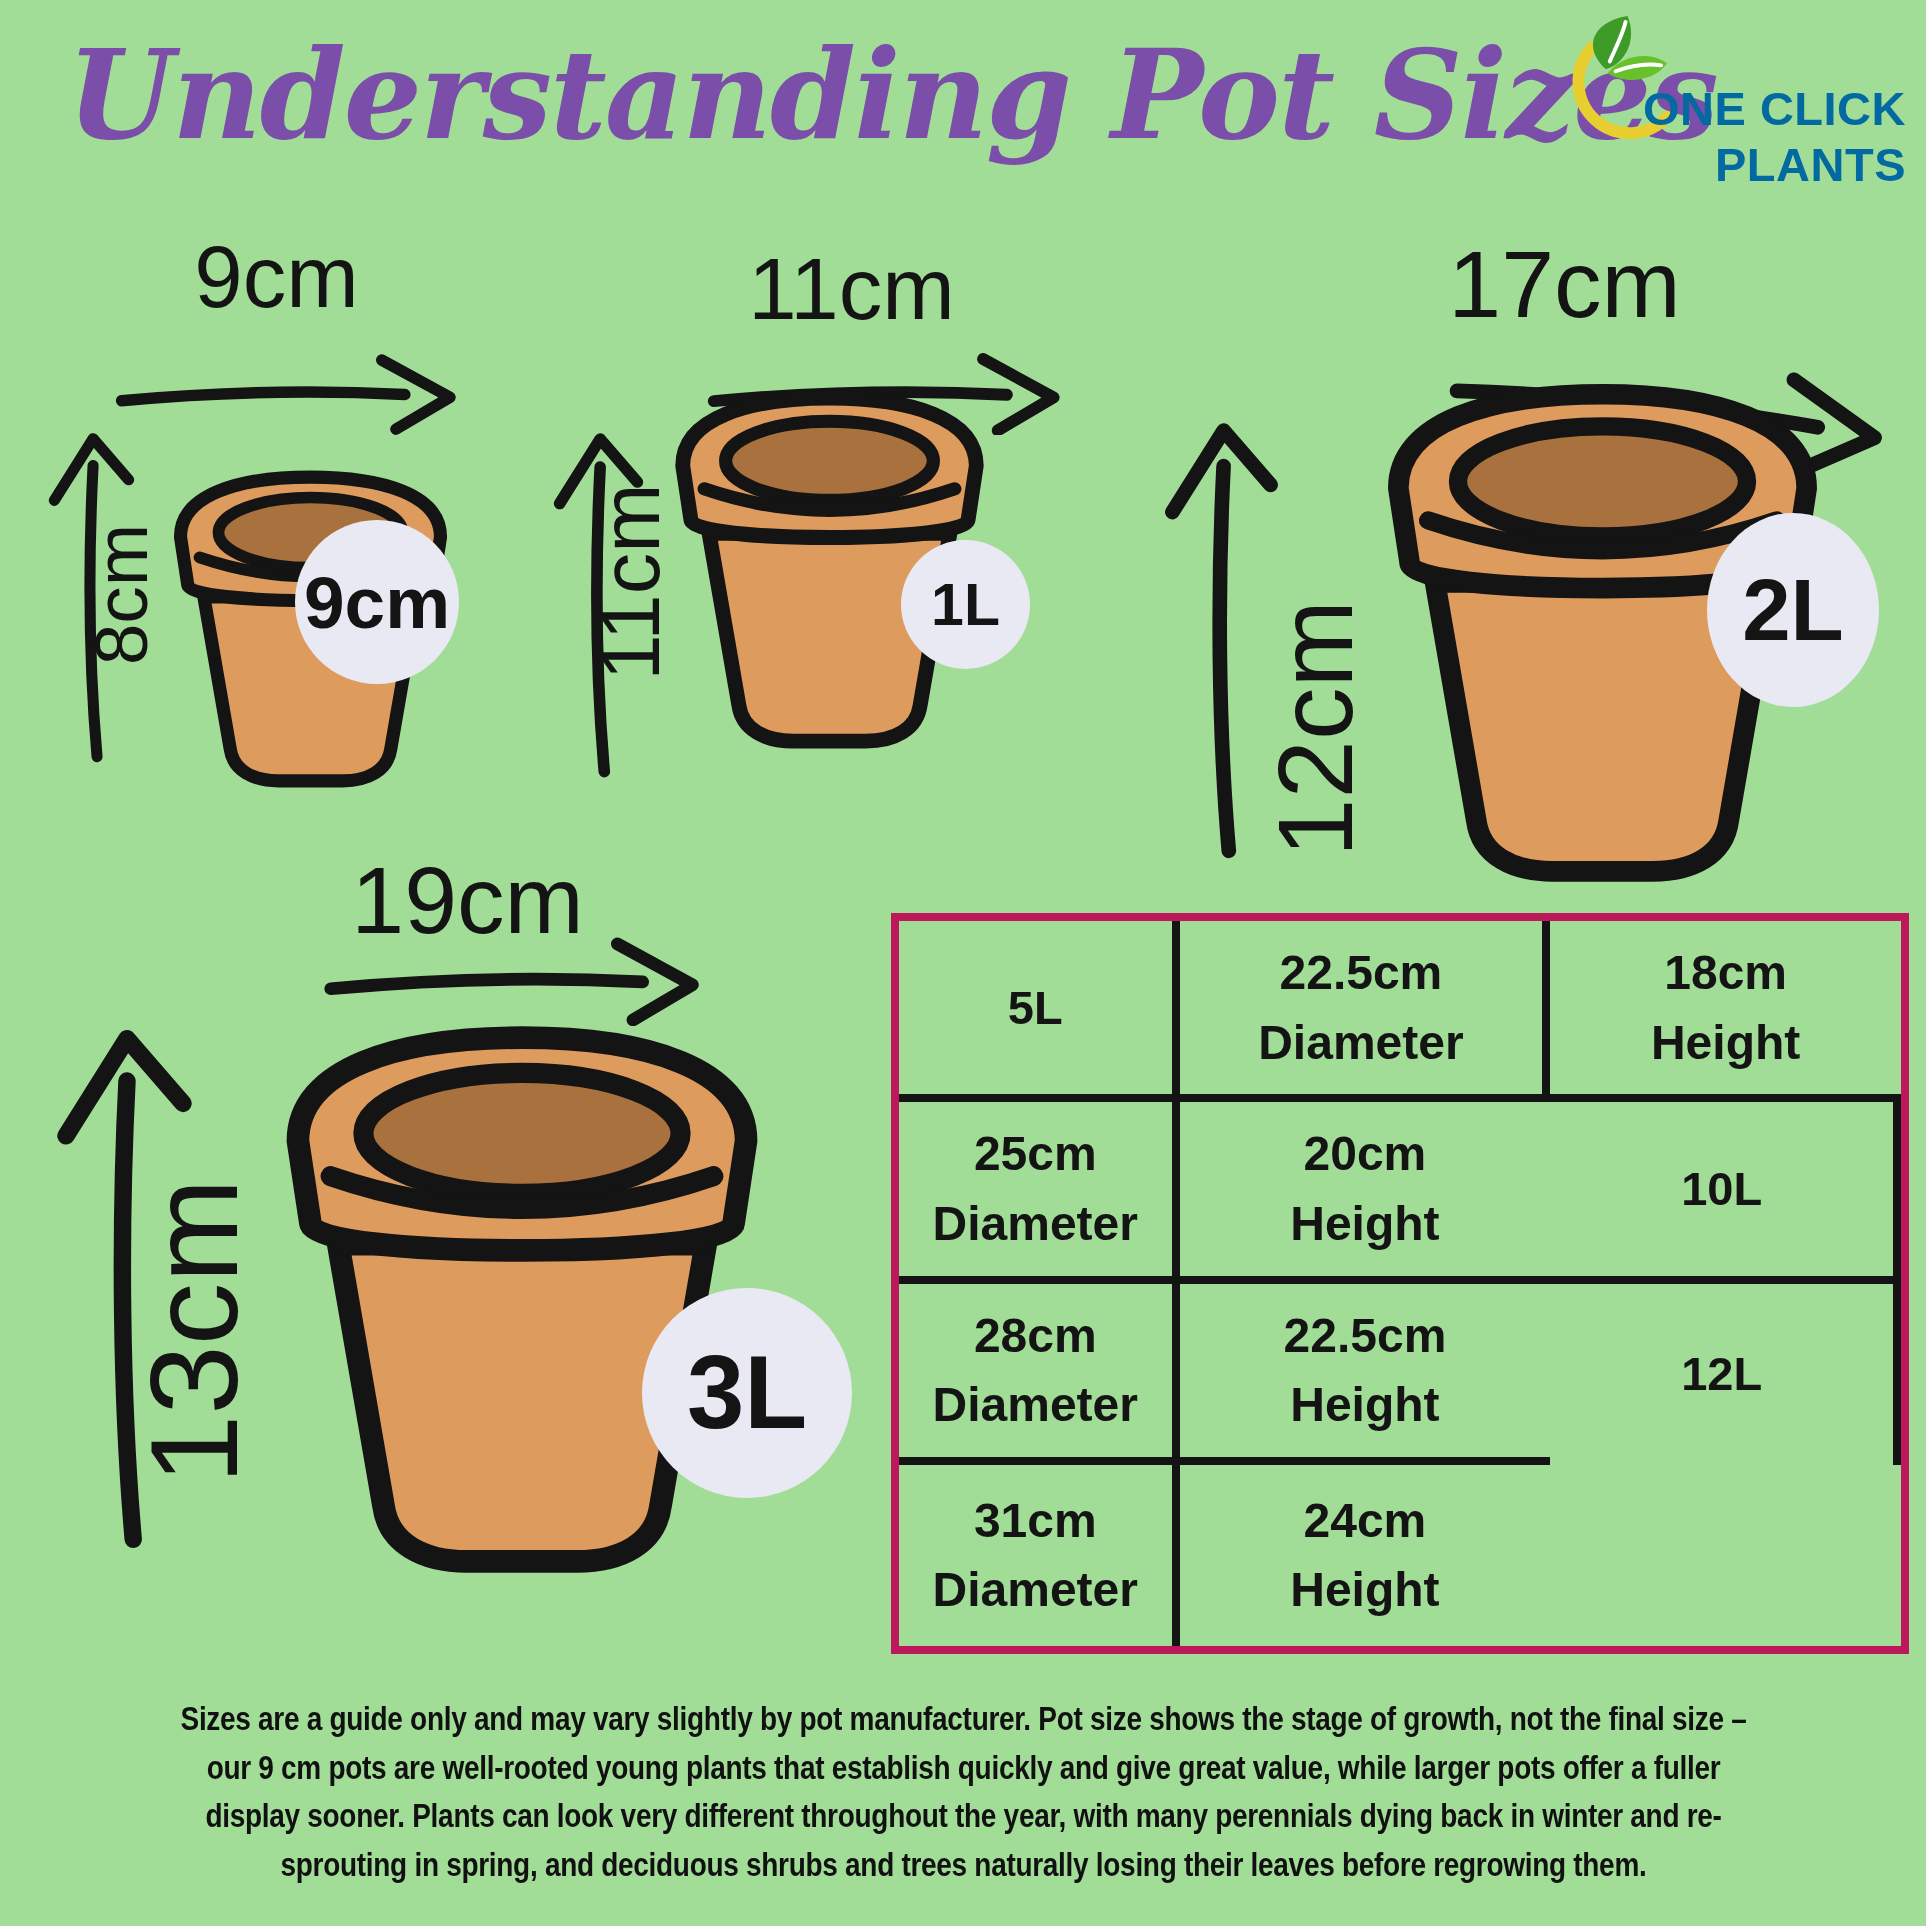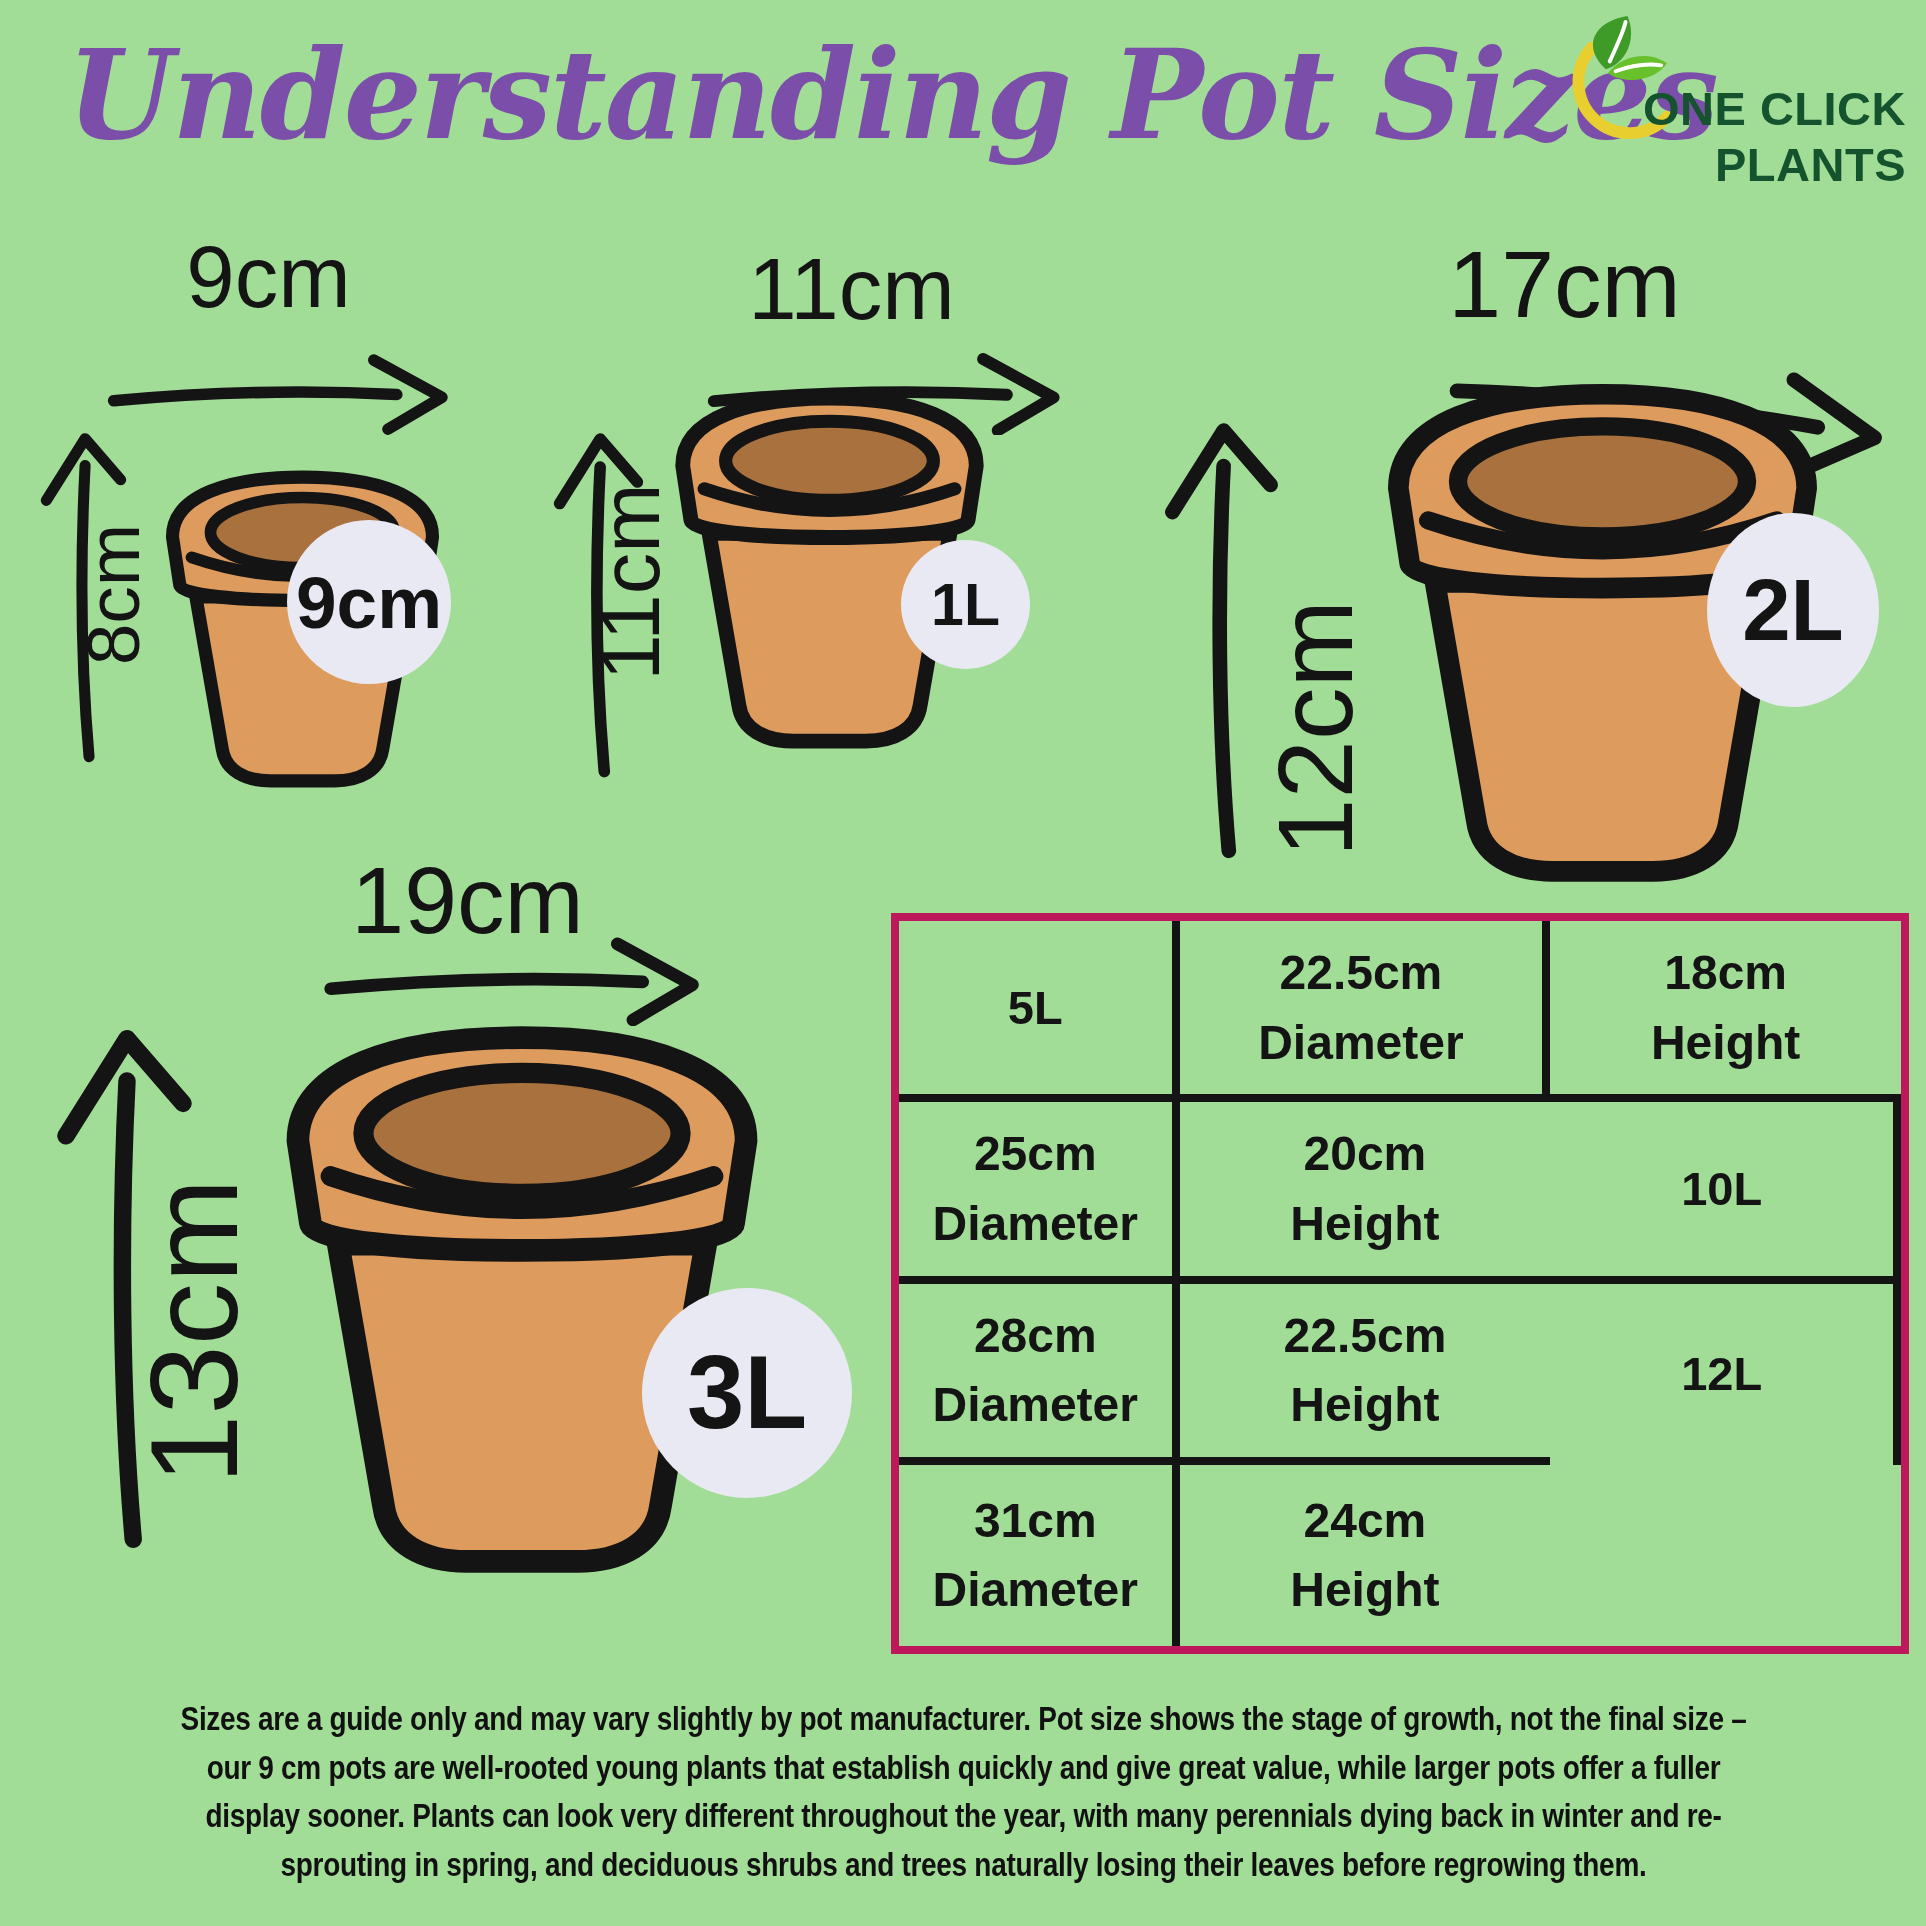--- a/index.html
+++ b/index.html
@@ -13,41 +13,41 @@
     position:absolute;left:67px;top:28px;width:1445px;
     font-family:"DejaVu Serif","Liberation Serif",serif;
     font-style:italic;font-weight:700;
     font-size:123px;line-height:1.1;color:#7b4fa9;
     letter-spacing:-2px;white-space:nowrap;
   }
   .logo{position:absolute;left:1564px;top:12px;width:348px;height:208px;}
   .logo svg{position:absolute;left:0;top:2px;width:131px;height:156px;}
   .logo-l1,.logo-l2{
     position:absolute;right:6px;text-align:right;
-    font-weight:700;font-size:47px;letter-spacing:0.5px;color:#14532d;white-space:nowrap;
+    font-weight:700;font-size:47px;letter-spacing:0.5px;color:#0369a1;white-space:nowrap;
   }
   .logo-l1{top:69px;}
   .logo-l2{top:125px;}
   
   .potgroup{position:absolute;}
   .potgroup .dia{
     position:absolute;text-align:center;font-size:87px;font-weight:500;white-space:nowrap;
   }
   .potgroup .hgt{
     position:absolute;text-align:center;font-weight:500;
     transform:rotate(-90deg);transform-origin:center center;white-space:nowrap;
   }
   .potgroup svg{position:absolute;}
   .badge{
     position:absolute;background:#e9e9f4;border-radius:50%;
     display:flex;align-items:center;justify-content:center;
     font-weight:700;color:#141414;
   }
   
-  .g1{left:36px;top:233px;width:428px;height:564px;}
+  .g1{left:44px;top:233px;width:428px;height:564px;}
   .g1 .dia{left:89px;top:-6px;width:287px;}
   .g1 .harrow{left:67px;top:115px;width:354px;height:87px;}
   .g1 .varrow{left:4px;top:186px;width:87px;height:351px;}
   .g1 .hgt{left:-12px;top:307px;width:178px;height:109px;line-height:109px;font-size:75px;}
   .g1 .pot{left:107px;top:228px;width:319px;height:333px;}
   .g1 .badge{left:251px;top:287px;width:164px;height:164px;font-size:73px;}
   
   .g2{left:527px;top:243px;width:560px;height:566px;}
   .g2 .dia{left:156px;top:-4px;width:337px;}
   .g2 .harrow{left:162px;top:105px;width:394px;height:87px;}

